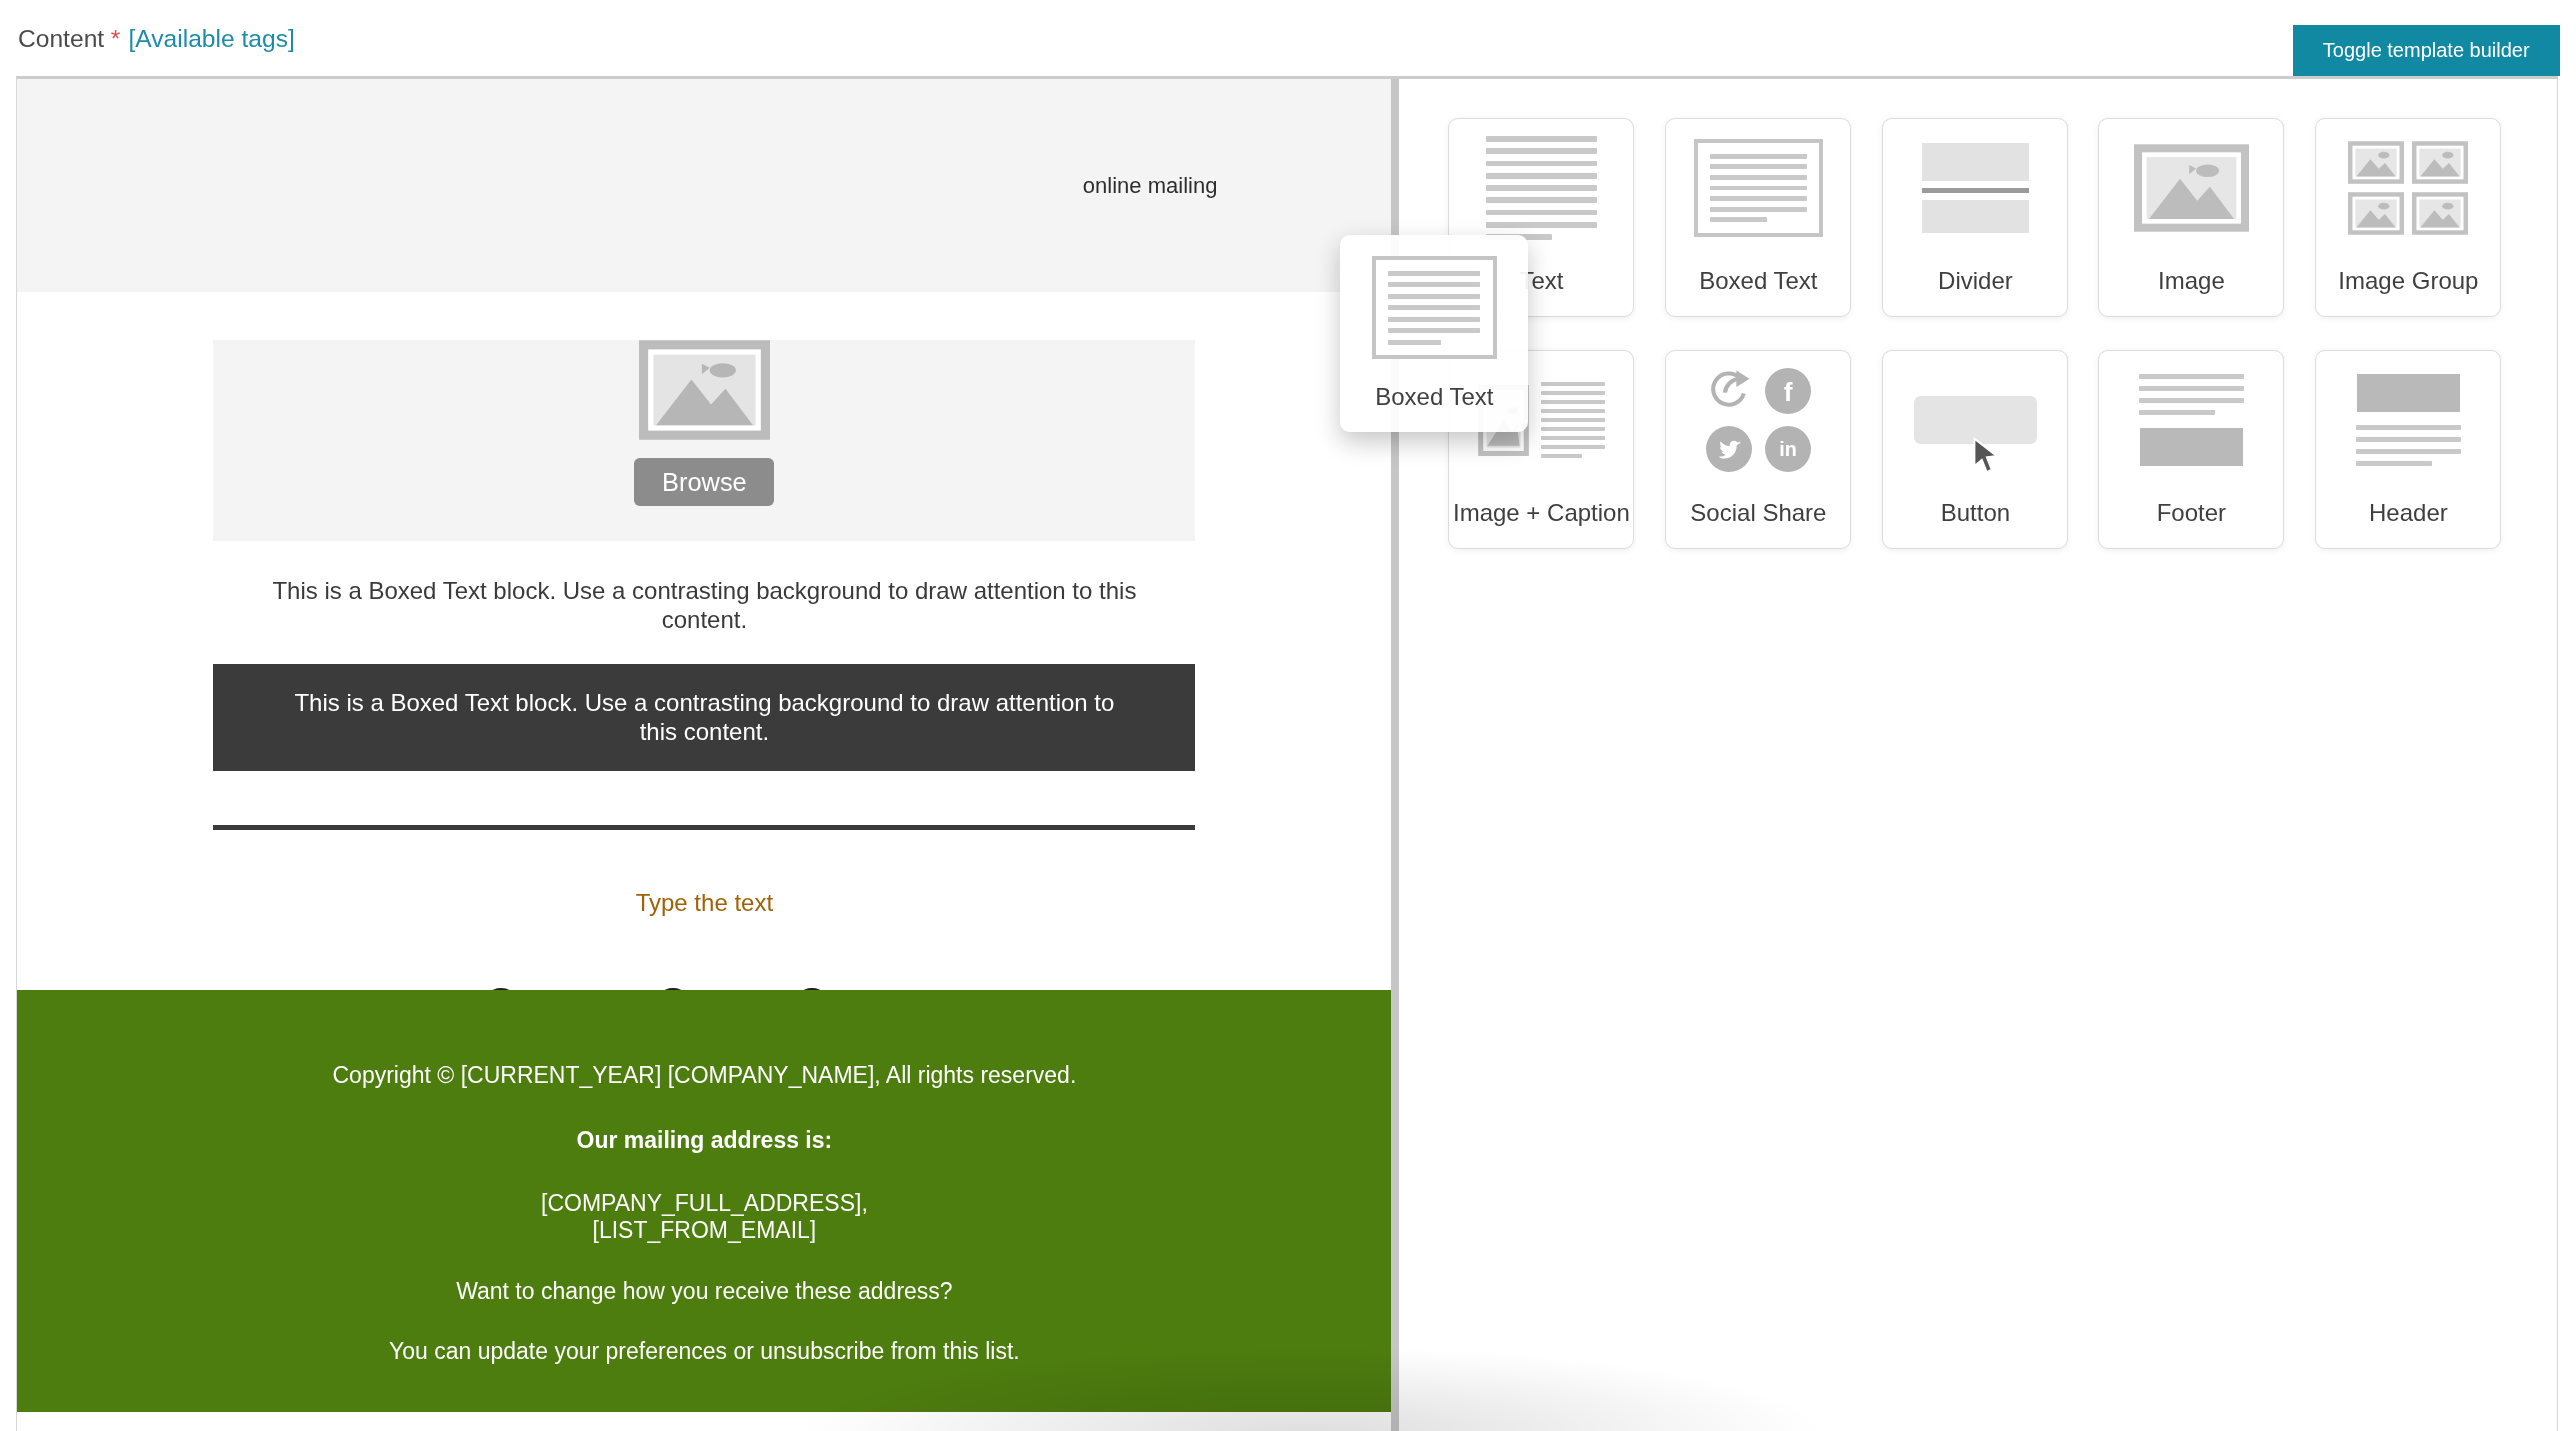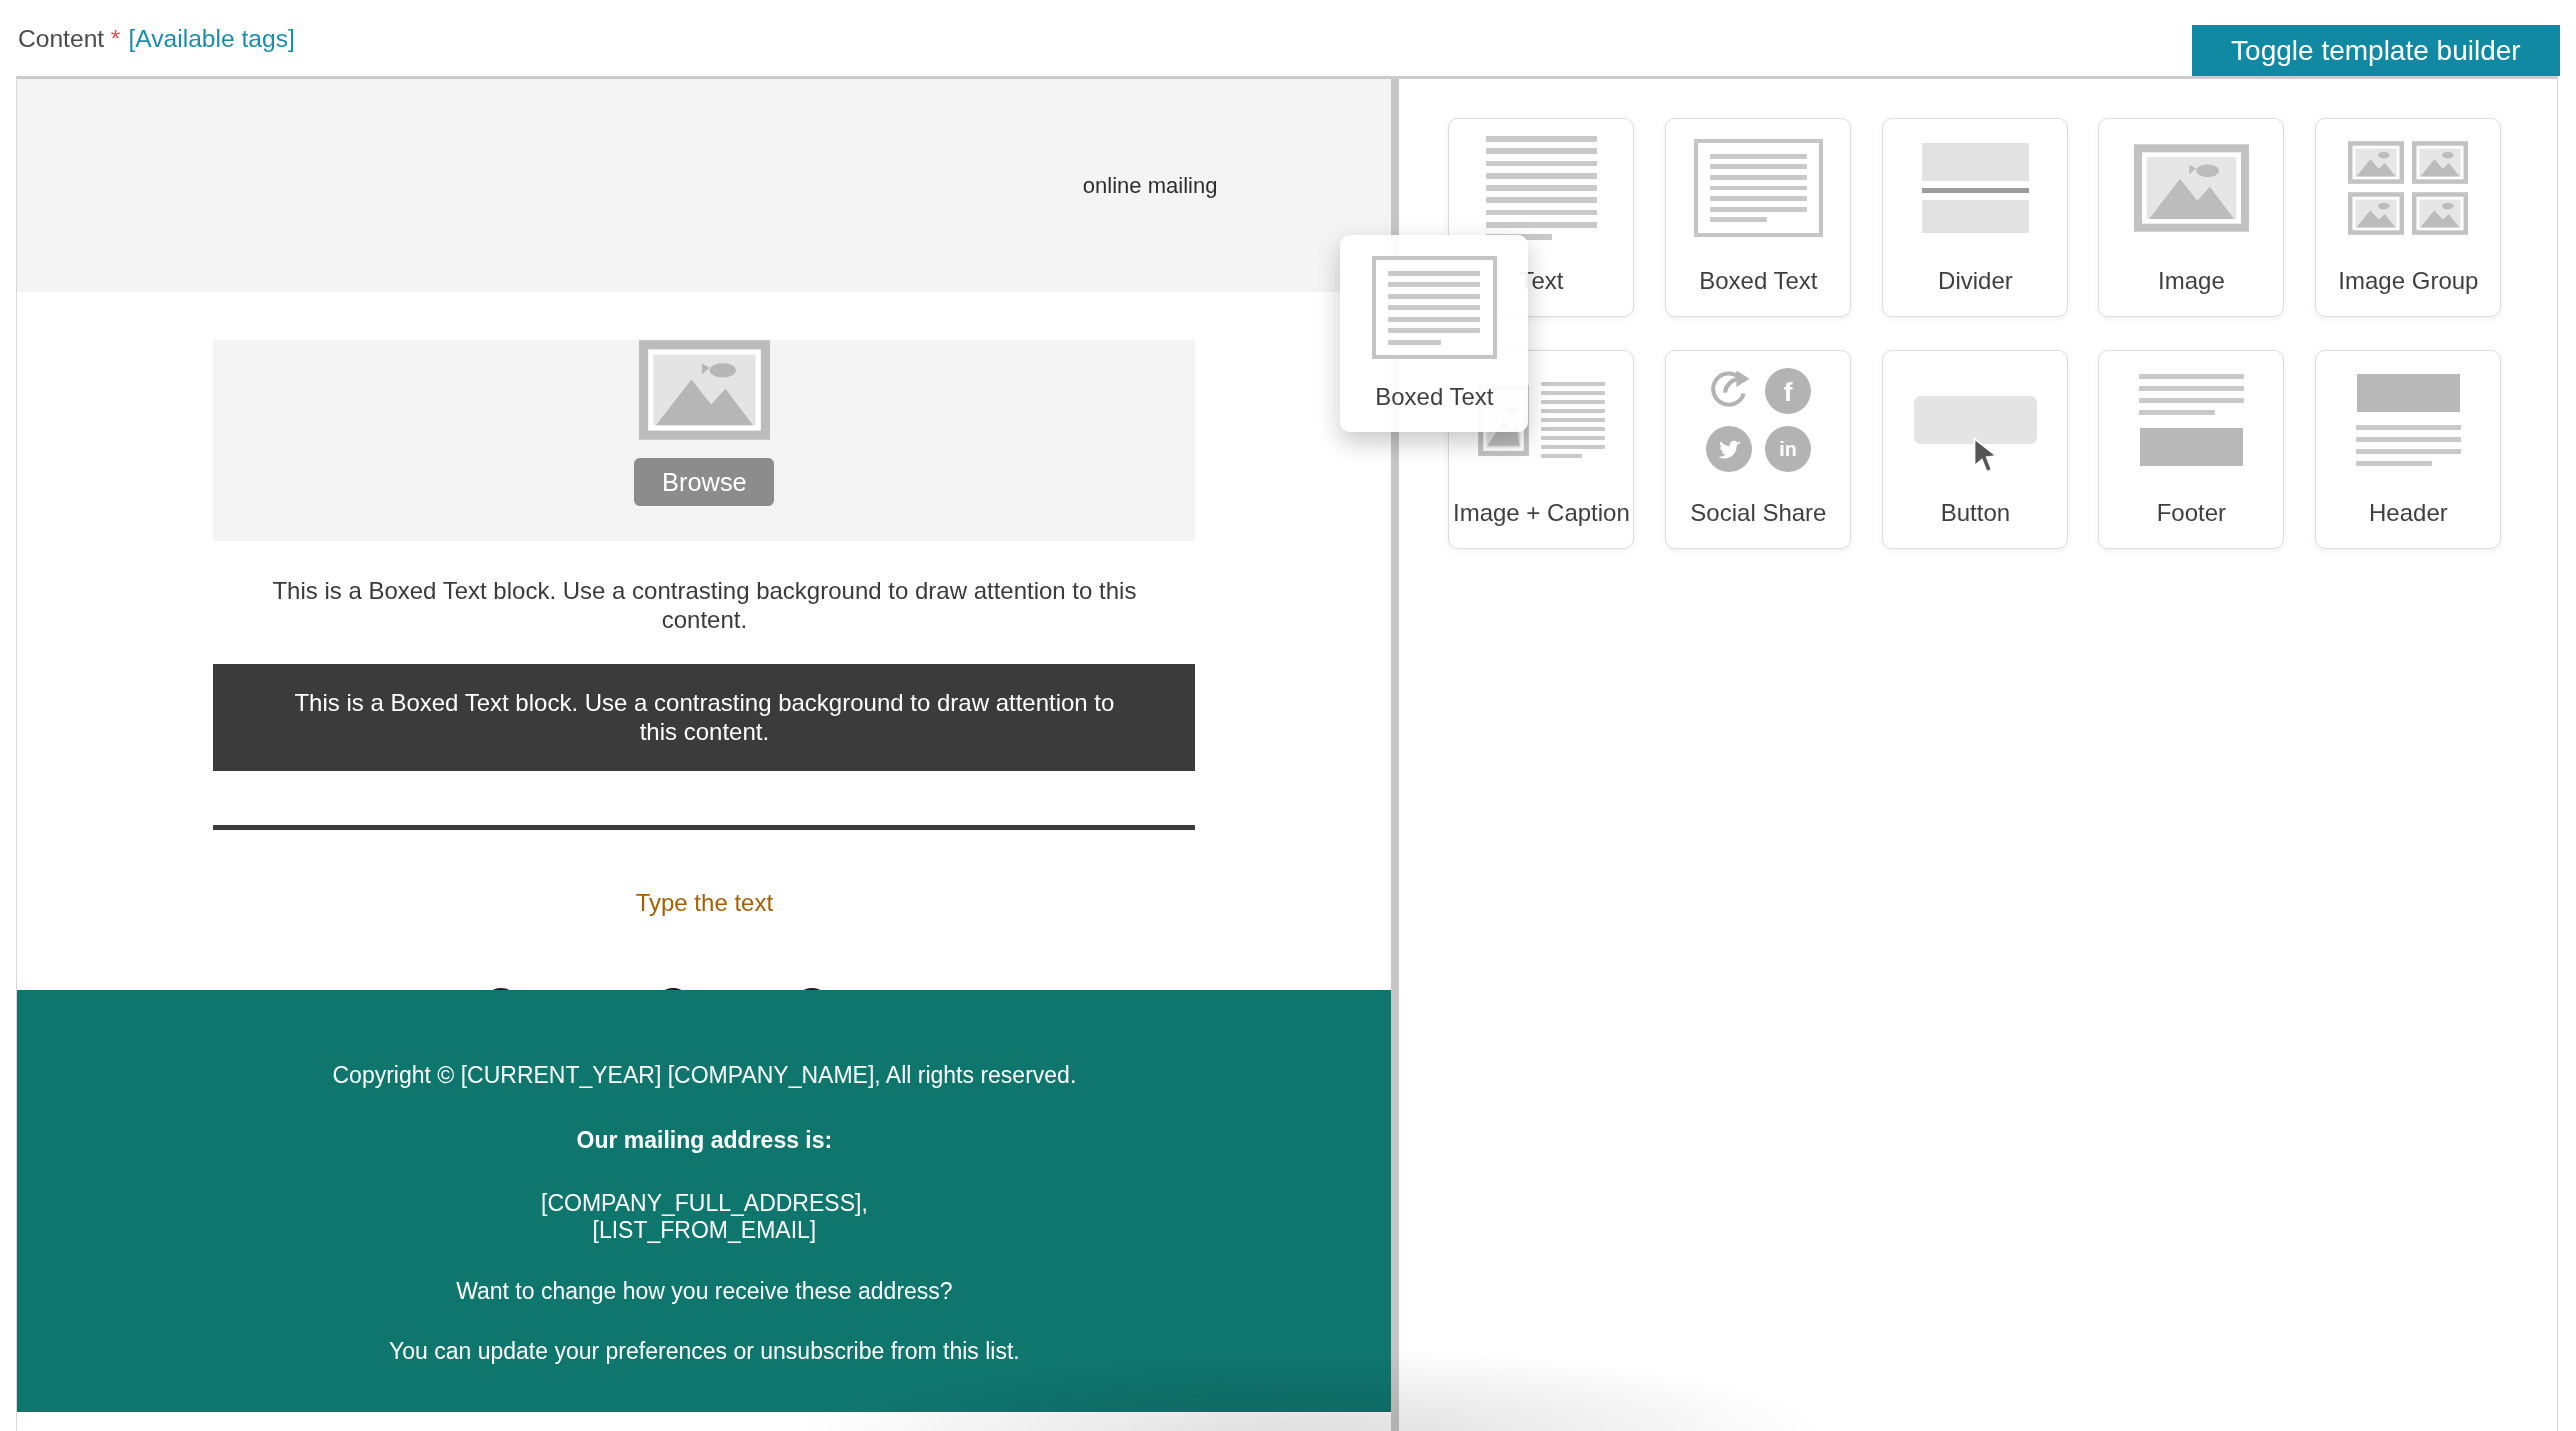--- a/index.html
+++ b/index.html
@@ -4,21 +4,21 @@
 <style>
   * { box-sizing: border-box; margin: 0; padding: 0; }
   html,body { width:2576px; height:1432px; background:#ffffff;
     font-family:"Liberation Sans", sans-serif; overflow:hidden; position:relative; }
 
   
   .topbar-label { position:absolute; left:18px; top:24.6px; font-size:24.6px; color:#4a4a4a; }
   .req-mark { color:#d9534f; margin-left:6.6px; }
   .tags-link { color:#1d8ca8; margin-left:8.2px; cursor:pointer; }
   .toggle-btn { position:absolute; top:24.6px; right:16.4px; height:51px; line-height:51px;
-    padding:0 39px; background:#1289a2; color:#fff; font-size:28px; border:none; cursor:pointer;
+    padding:0 30px; background:#1289a2; color:#fff; font-size:20px; border:none; cursor:pointer;
     font-family:"Liberation Sans", sans-serif; }
 
   
   .container { position:absolute; left:16.4px; top:76px; width:2542px; height:1356px;
     border-top:3.3px solid #cccccc; border-left:1.6px solid #d8d8d8; border-right:1.6px solid #d8d8d8;
     background:#fff; overflow:hidden; }
 
   
   .preview { position:absolute; left:0; top:0; width:1374px; height:1356px; background:#fff; }
   .preheader-band { height:213px; background:#f4f4f4; display:flex; align-items:center;
@@ -40,21 +40,21 @@
   .type-text { margin-top:59px; font-size:24px; color:#a16207; text-align:center; }
 
   .social-row { margin-top:71px; display:flex; justify-content:center; align-items:center; gap:24.6px; }
   .social-item { display:flex; align-items:center; gap:12.3px; cursor:pointer; }
   .s-circle { width:38px; height:38px; border:2.5px solid #1f1f1f; border-radius:50%;
     display:flex; align-items:center; justify-content:center; color:#1f1f1f;
     font-weight:bold; font-size:21.3px; }
   .s-label { font-size:22px; color:#2e2e2e; }
 
   .email-footer { position:absolute; left:0; top:911px; width:1374px; height:422px;
-    background:#0f766e; color:#ffffff; text-align:center; font-size:23px; }
+    background:#4d7c0f; color:#ffffff; text-align:center; font-size:23px; }
   .email-footer p { line-height:1.18; }
   .f1 { padding-top:72px; }
   .f2 { margin-top:38px; font-weight:bold; }
   .f3 { margin-top:36px; }
   .f4 { margin-top:33px; }
   .f5 { margin-top:33px; }
 
   
   .v-scrollbar { position:absolute; left:1374px; top:0; width:8.2px; height:1356px;
     background:#c6c6c6; cursor:pointer; }

